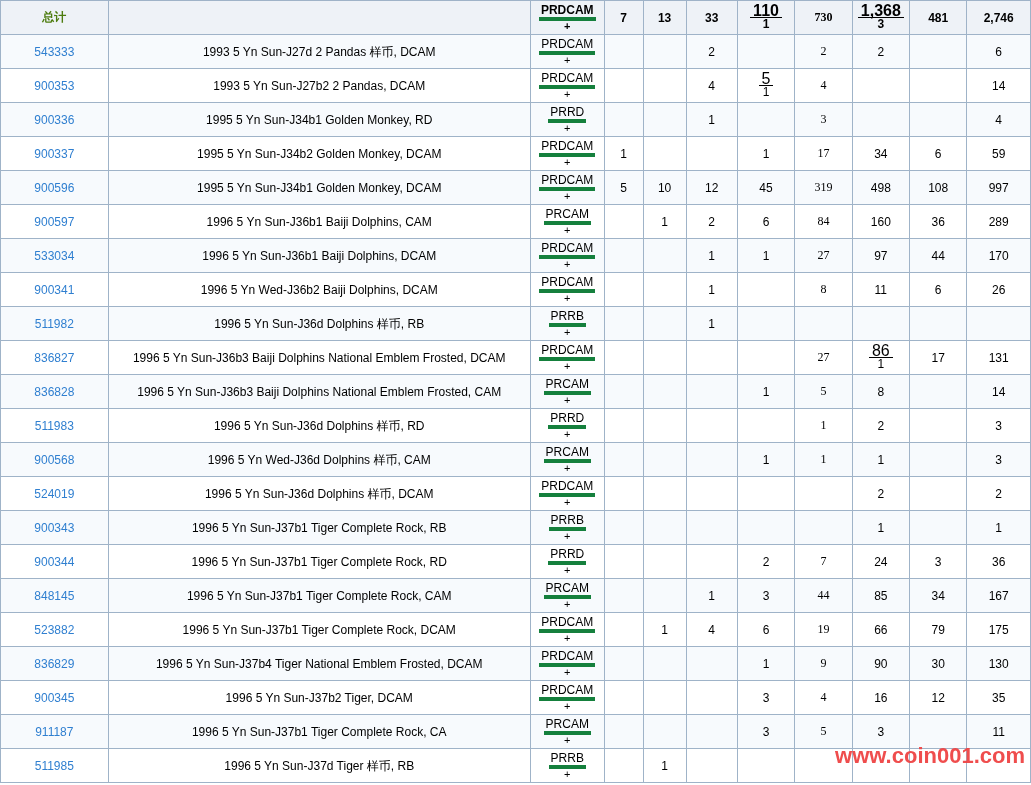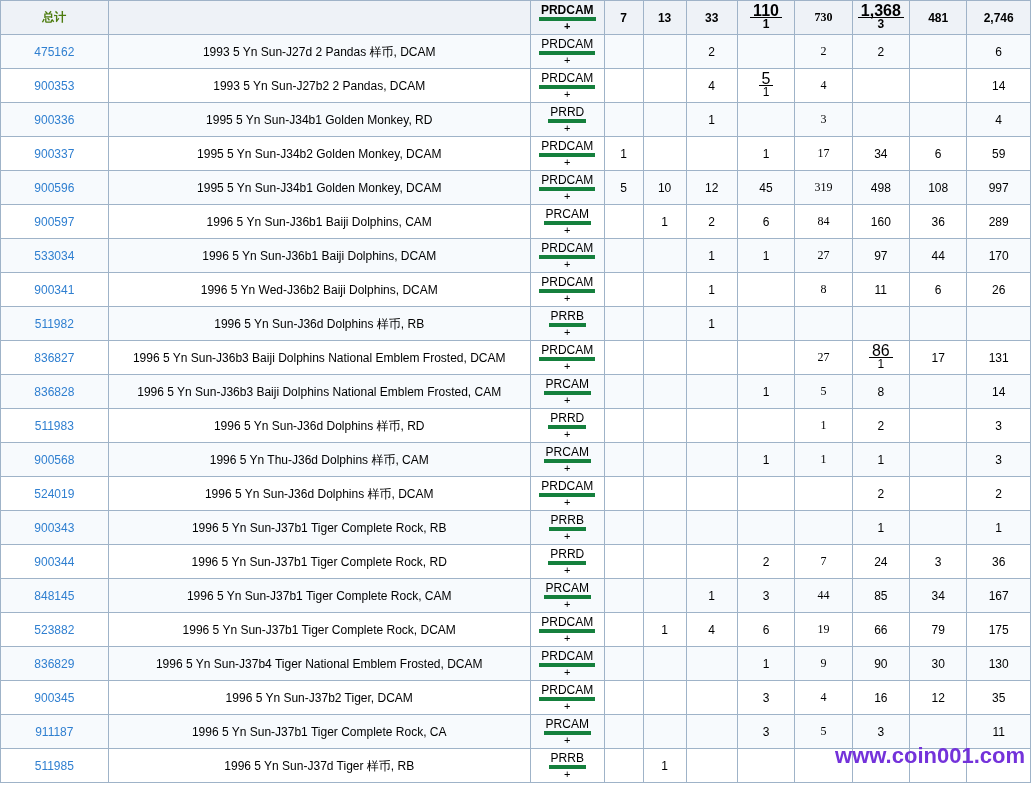--- a/index.html
+++ b/index.html
@@ -101,21 +101,21 @@
   }
   .num-sub { font-size: 12px; line-height: 13px; }
 
   .watermark {
     position: absolute;
     right: 6px;
     bottom: 16px;
     font-family: "Liberation Sans", sans-serif;
     font-size: 22px;
     font-weight: bold;
-    color: #6d28d9;
+    color: #ef4444;
     letter-spacing: 0px;
     opacity: 0.95;
     pointer-events: none;
     white-space: nowrap;
   }
 </style>
 </head>
 <body>
 
 <table class="coin-table">
@@ -144,21 +144,21 @@
       <td class="c-n6">
         <span class="num-wrap">
           <span class="num-main underlined">1,368</span>
           <span class="num-sub">3</span>
         </span>
       </td>
       <td class="c-n7"><span>481</span></td>
       <td class="c-n8"><span>2,746</span></td>
     </tr>
   <tr class="alt">
-        <td class="c-id"><a class="id-link" href="#">475162</a></td>
+        <td class="c-id"><a class="id-link" href="#">543333</a></td>
         <td class="c-desc">
           <span class="desc-text">1993 5 Yn Sun-J27d 2 Pandas 样币, DCAM</span>
         </td>
         <td class="c-grade">
           <span class="grade-wrap">
             <span class="grade-label">PRDCAM</span>
             <span class="grade-plus">+</span>
           </span>
         </td>
         <td class="c-n1"><span></span></td>
@@ -396,21 +396,21 @@
         <td class="c-n3"><span></span></td>
         <td class="c-n4"><span></span></td>
         <td class="c-n5"><span>1</span></td>
         <td class="c-n6"><span>2</span></td>
         <td class="c-n7"><span></span></td>
         <td class="c-n8"><span>3</span></td>
       </tr>
       <tr class="alt">
         <td class="c-id"><a class="id-link" href="#">900568</a></td>
         <td class="c-desc">
-          <span class="desc-text">1996 5 Yn Thu-J36d Dolphins 样币, CAM</span>
+          <span class="desc-text">1996 5 Yn Wed-J36d Dolphins 样币, CAM</span>
         </td>
         <td class="c-grade">
           <span class="grade-wrap">
             <span class="grade-label">PRCAM</span>
             <span class="grade-plus">+</span>
           </span>
         </td>
         <td class="c-n1"><span></span></td>
         <td class="c-n2"><span></span></td>
         <td class="c-n3"><span></span></td>

